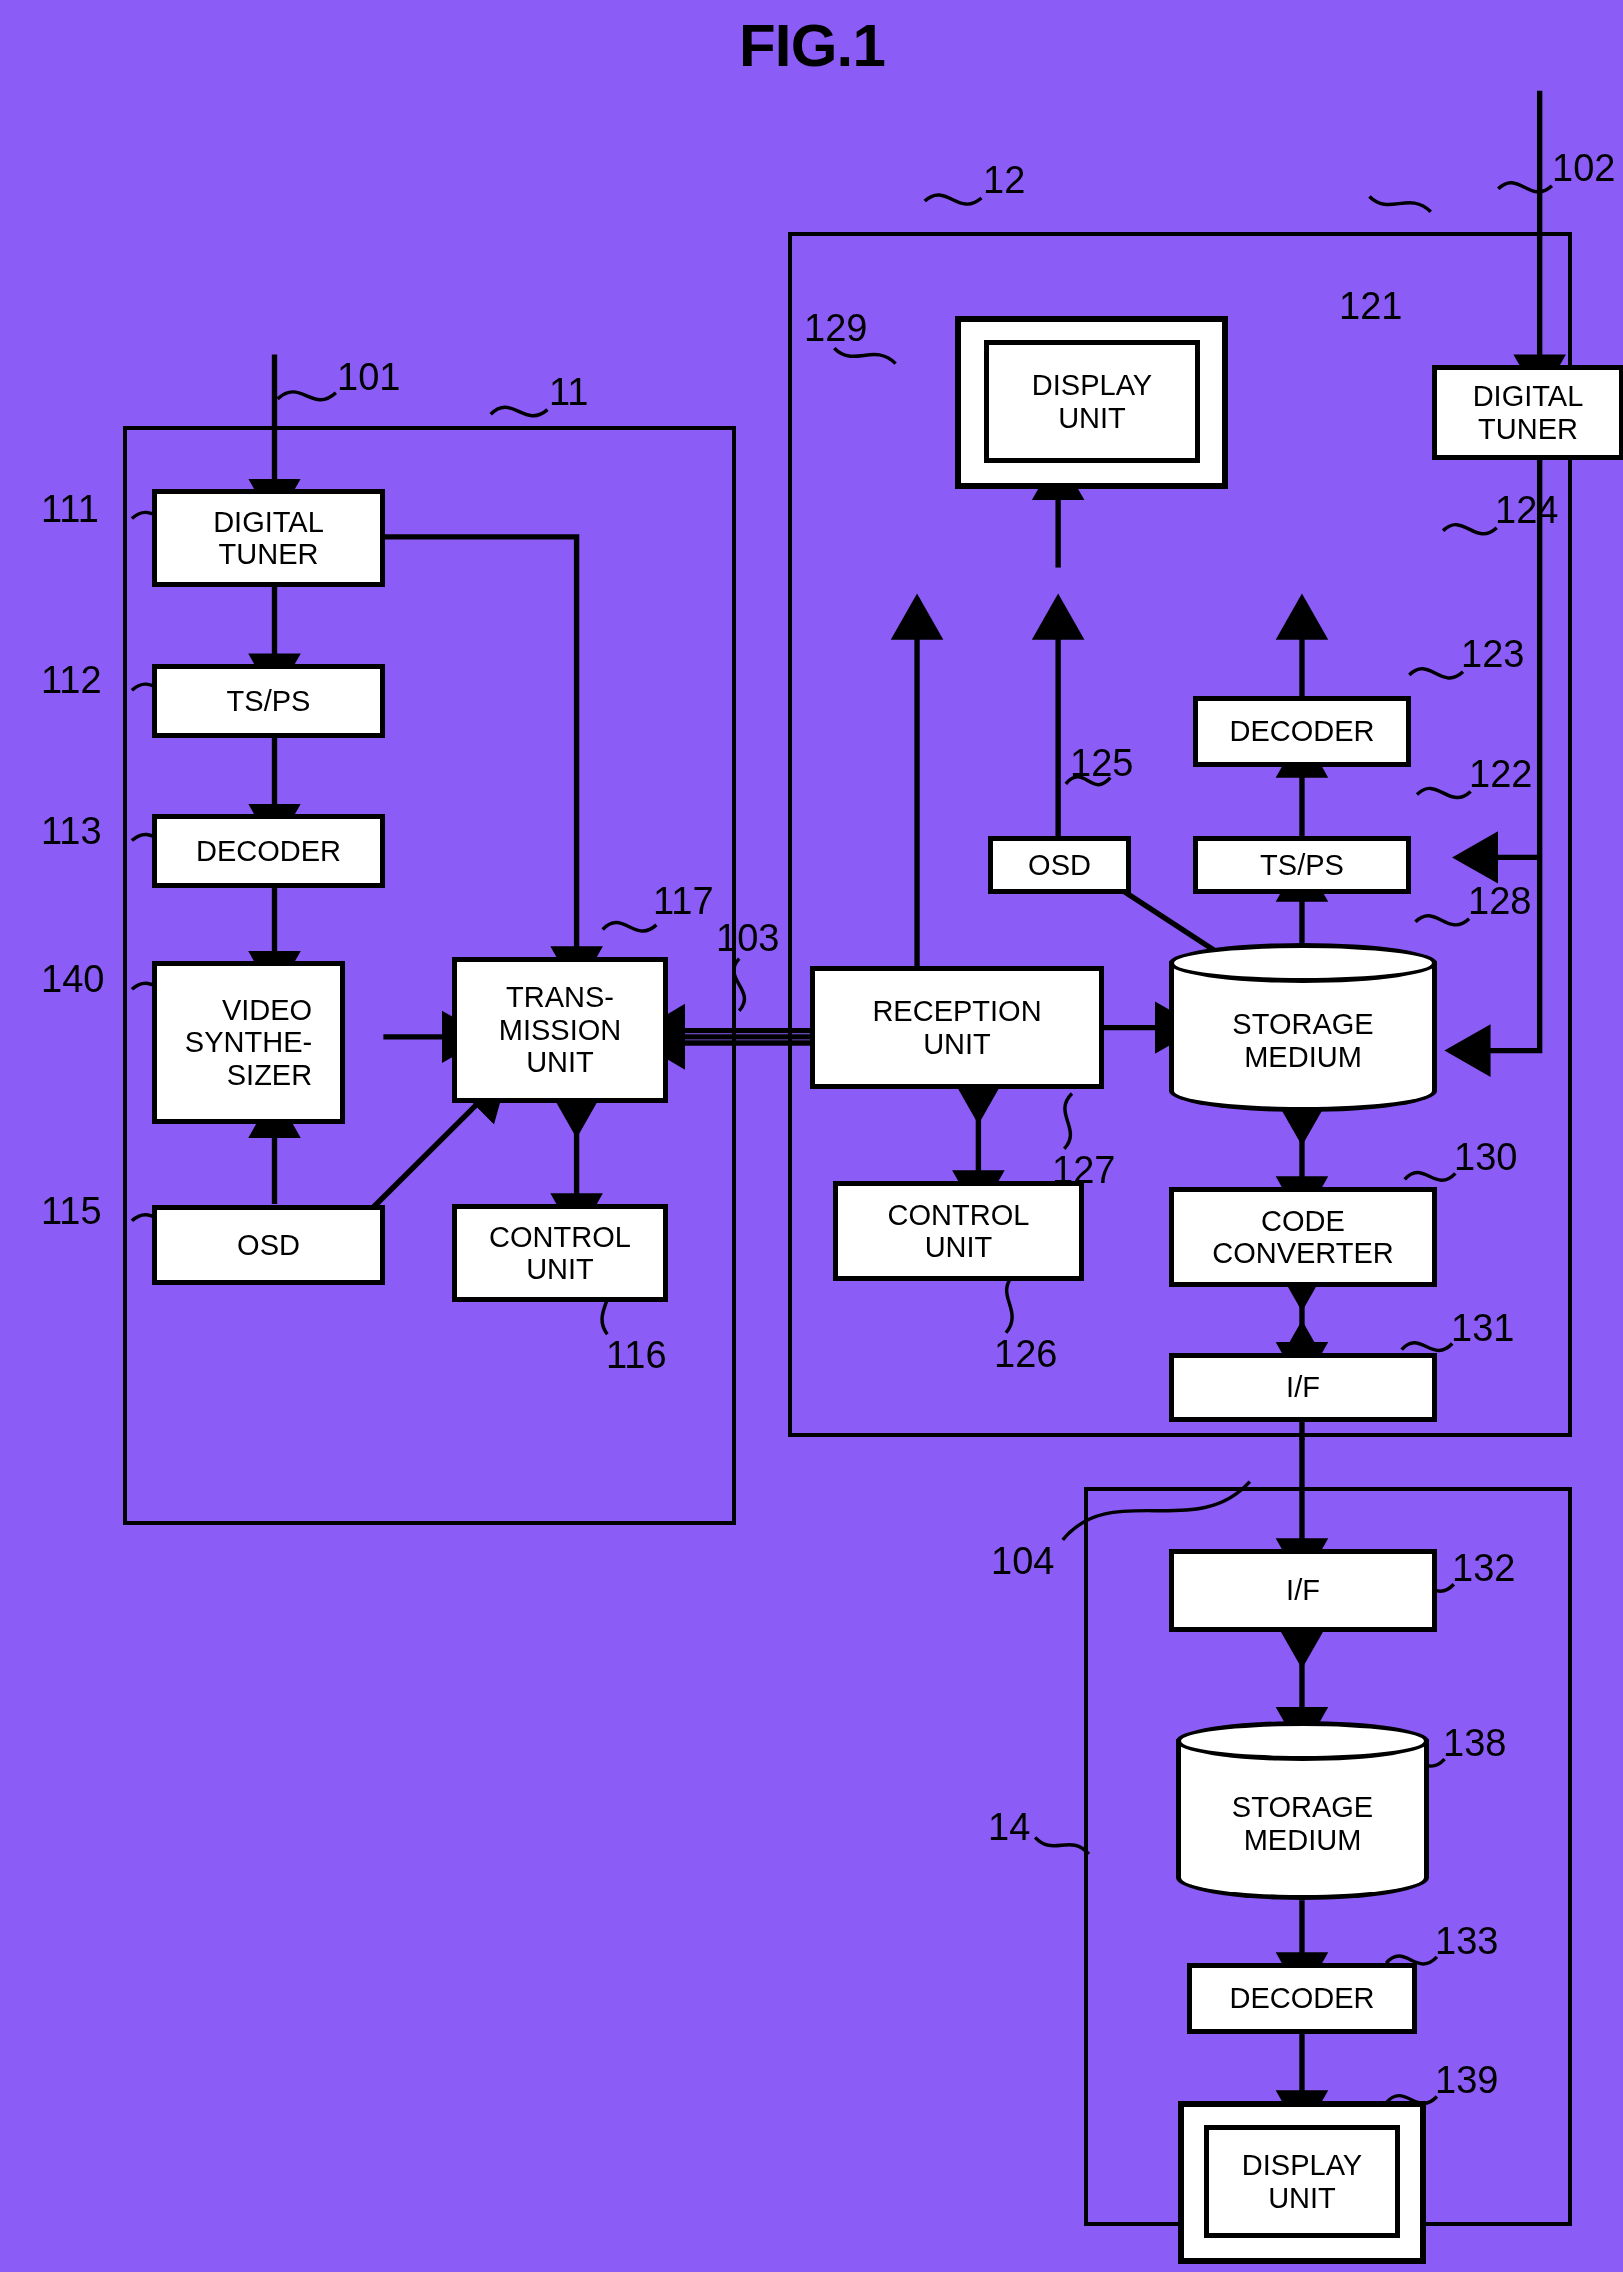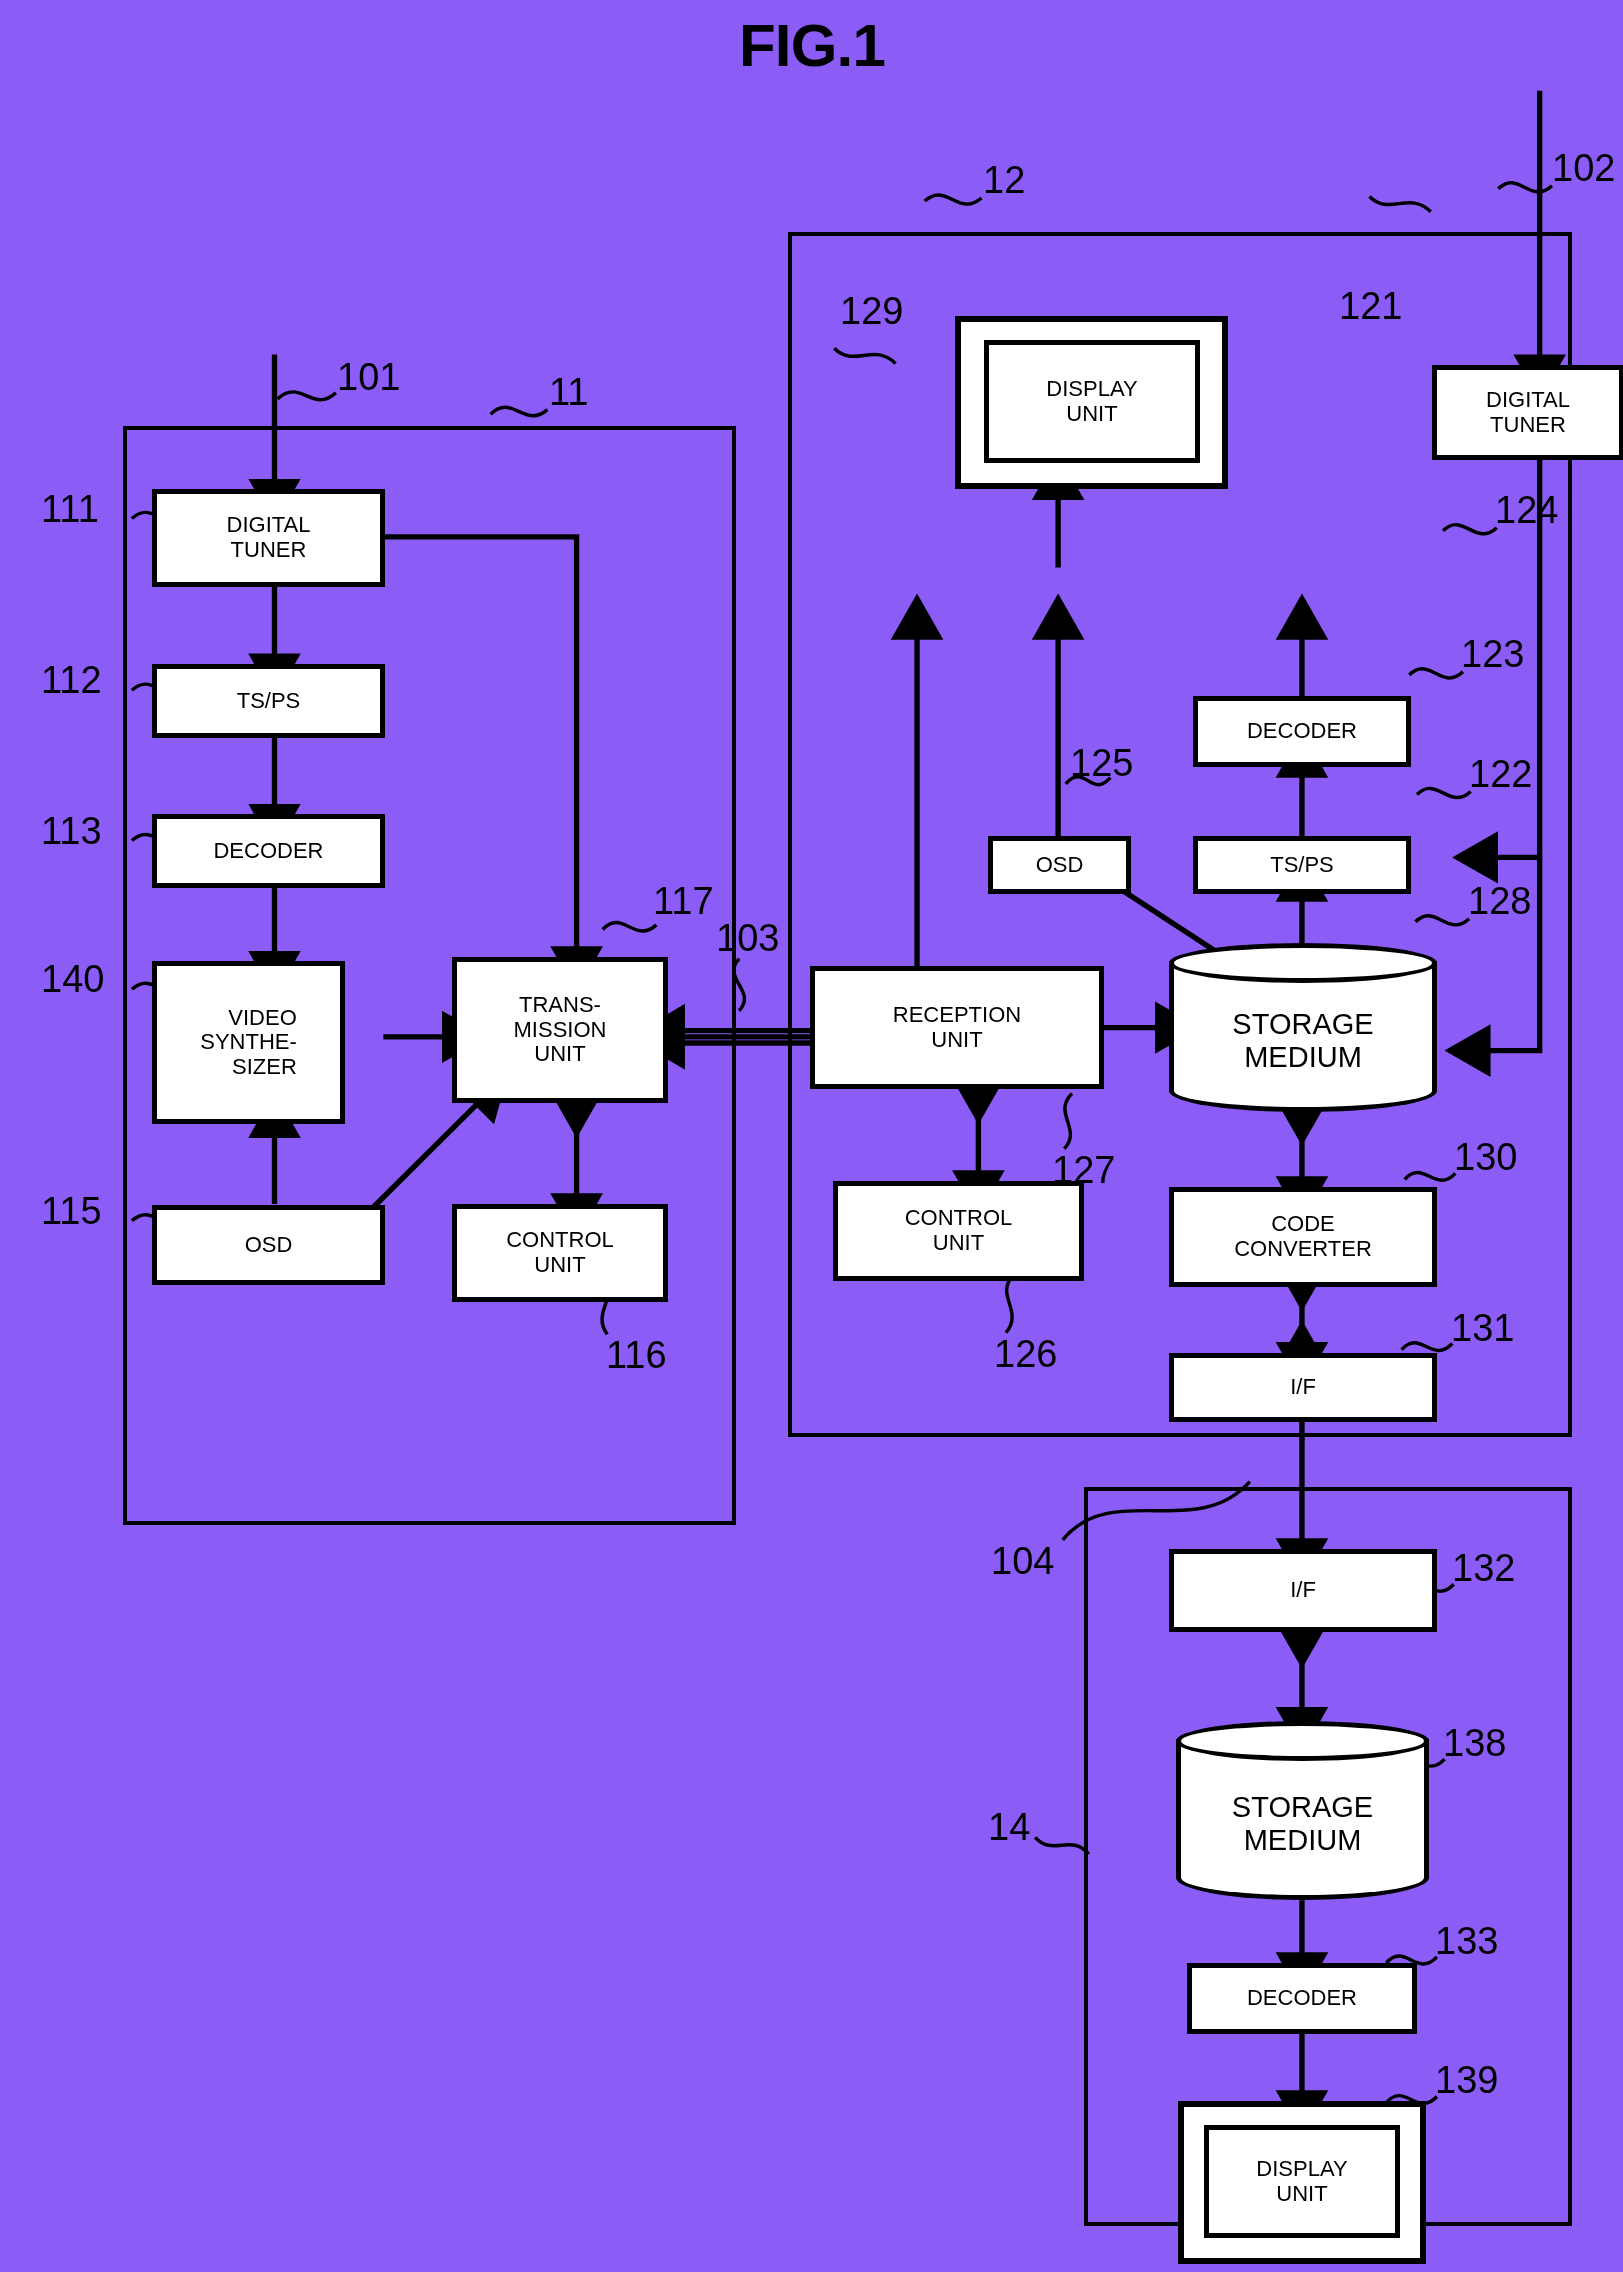--- a/index.html
+++ b/index.html
@@ -36,21 +36,21 @@
   .box {
     position: absolute;
     border: 5.4px solid #000;
     background: #fff;
     box-sizing: border-box;
     display: flex;
     align-items: center;
     justify-content: center;
     text-align: center;
     color: #000;
-    font-size: 22px;
+    font-size: 29px;
     line-height: 1.12;
     font-family: "Liberation Sans", sans-serif;
     white-space: pre-line;
   }
   .outer {
     position: absolute;
     border: 4.6px solid #000;
     background: transparent;
     box-sizing: border-box;
   }
@@ -326,21 +326,21 @@
   <div class="ref" style="left:41px; top:810px;">113</div>
   <div class="ref" style="left:41px; top:958px;">140</div>
   <div class="ref" style="left:41px; top:1190px;">115</div>
   <div class="ref" style="left:653px; top:880px;">117</div>
   <div class="ref" style="left:606px; top:1334px;">116</div>
   <div class="ref" style="left:716px; top:917px;">103</div>
 
   <div class="ref" style="left:983px; top:159px;">12</div>
   <div class="ref" style="left:1552px; top:147px;">102</div>
   <div class="ref" style="left:1339px; top:285px;">121</div>
-  <div class="ref" style="left:804px; top:290px;margin-left:36px;">129</div>
+  <div class="ref" style="left:804px; top:307px;">129</div>
   <div class="ref" style="left:1495px; top:489px;">124</div>
   <div class="ref" style="left:1461px; top:633px;">123</div>
   <div class="ref" style="left:1469px; top:753px;">122</div>
   <div class="ref" style="left:1070px; top:742px;">125</div>
   <div class="ref" style="left:1468px; top:880px;">128</div>
   <div class="ref" style="left:1052px; top:1149px;">127</div>
   <div class="ref" style="left:994px; top:1333px;">126</div>
   <div class="ref" style="left:1454px; top:1136px;">130</div>
   <div class="ref" style="left:1451px; top:1307px;">131</div>
 

